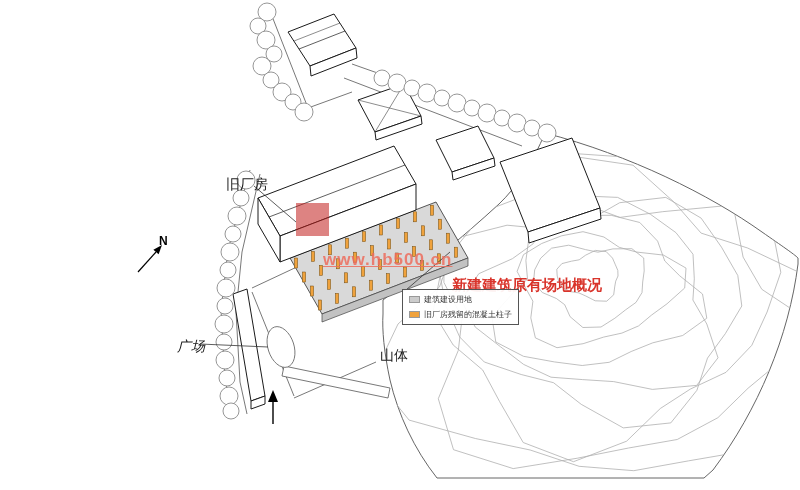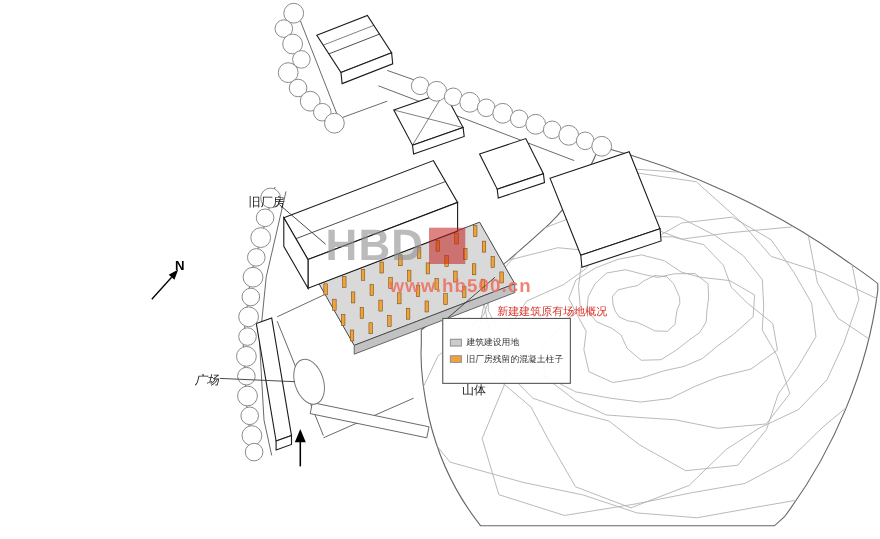--- a/index.html
+++ b/index.html
@@ -1,23 +1,23 @@
 <!DOCTYPE html>
 <html><head>
 <meta charset="utf-8">
 <style>
   html,body{margin:0;padding:0;background:#fff;}
   #stage{position:relative;width:800px;height:490px;background:#fff;overflow:hidden;
          font-family:"Liberation Sans",sans-serif;}
   #scene{position:absolute;left:0;top:0;}
-  .label{position:absolute;font-size:11px;color:#1a1a1a;white-space:nowrap;}
+  .label{position:absolute;font-size:14px;color:#1a1a1a;white-space:nowrap;}
   .label-north{position:absolute;font-size:12px;color:#000;font-weight:bold;}
-  .legend-title{position:absolute;font-size:10px;color:#d9342b;white-space:nowrap;font-weight:normal;padding-left:48px;}
+  .legend-title{position:absolute;font-size:15px;color:#d9342b;white-space:nowrap;font-weight:bold;padding-left:48px;}
   .legend-box{position:absolute;border:1px solid #555;background:rgba(255,255,255,.93);
-              padding:16px 6px;display:flex;flex-direction:column;gap:4px;}
+              padding:4px 6px;display:flex;flex-direction:column;gap:4px;}
   .legend-row{display:flex;align-items:center;gap:4px;font-size:8px;color:#333;white-space:nowrap;}
   .swatch{width:11px;height:7px;display:inline-block;border:1px solid #999;box-sizing:border-box;}
   .watermark{position:absolute;display:flex;align-items:center;gap:4px;opacity:.6;}
   .wm-text{font-size:40px;font-weight:bold;color:#8f8f8f;letter-spacing:1px;line-height:1;}
   .wm-logo{width:33px;height:33px;background:#c1201d;opacity:.92;}
   .wm-url{position:absolute;font-size:17px;font-weight:bold;color:#ed6e5e;
           letter-spacing:1px;opacity:.85;}
 </style>
 </head>
 <body>
@@ -193,28 +193,27 @@
     </g>
 
     <g stroke="#333" stroke-width="0.8">
       <line x1="254" y1="186" x2="296" y2="222"></line>
       <line x1="200" y1="344" x2="268" y2="347"></line>
       <line x1="450" y1="252" x2="406" y2="290"></line>
     </g>
   </svg>
 
   <div class="watermark" style="left:296px;top:203px;">
-    <span class="wm-text">HBD</span>
     <span class="wm-logo"></span>
   </div>
-  <div class="wm-url" style="left:354px;top:250px;">www.hb500.cn</div>
+  <div class="wm-url" style="left:323px;top:250px;text-decoration:underline;">www.hb500.cn</div>
 
   <div class="label" style="left:226px;top:176px;">旧厂房</div>
   <div class="label" style="left:177px;top:338px;font-style:italic;">广场</div>
-  <div class="label" style="left:380px;top:347px;margin-left:40px;">山体</div>
+  <div class="label" style="left:380px;top:347px;">山体</div>
   <div class="label-north" style="left:159px;top:234px;">N</div>
 
   <div class="legend-title" style="left:404px;top:276px;">新建建筑原有场地概况</div>
   <div class="legend-box" style="left:402px;top:289px;">
     <div class="legend-row">
       <span class="swatch" style="background: rgb(204, 204, 204);"></span>
       <span>建筑建设用地</span>
     </div>
     <div class="legend-row">
       <span class="swatch" style="background: rgb(240, 162, 60);"></span>

